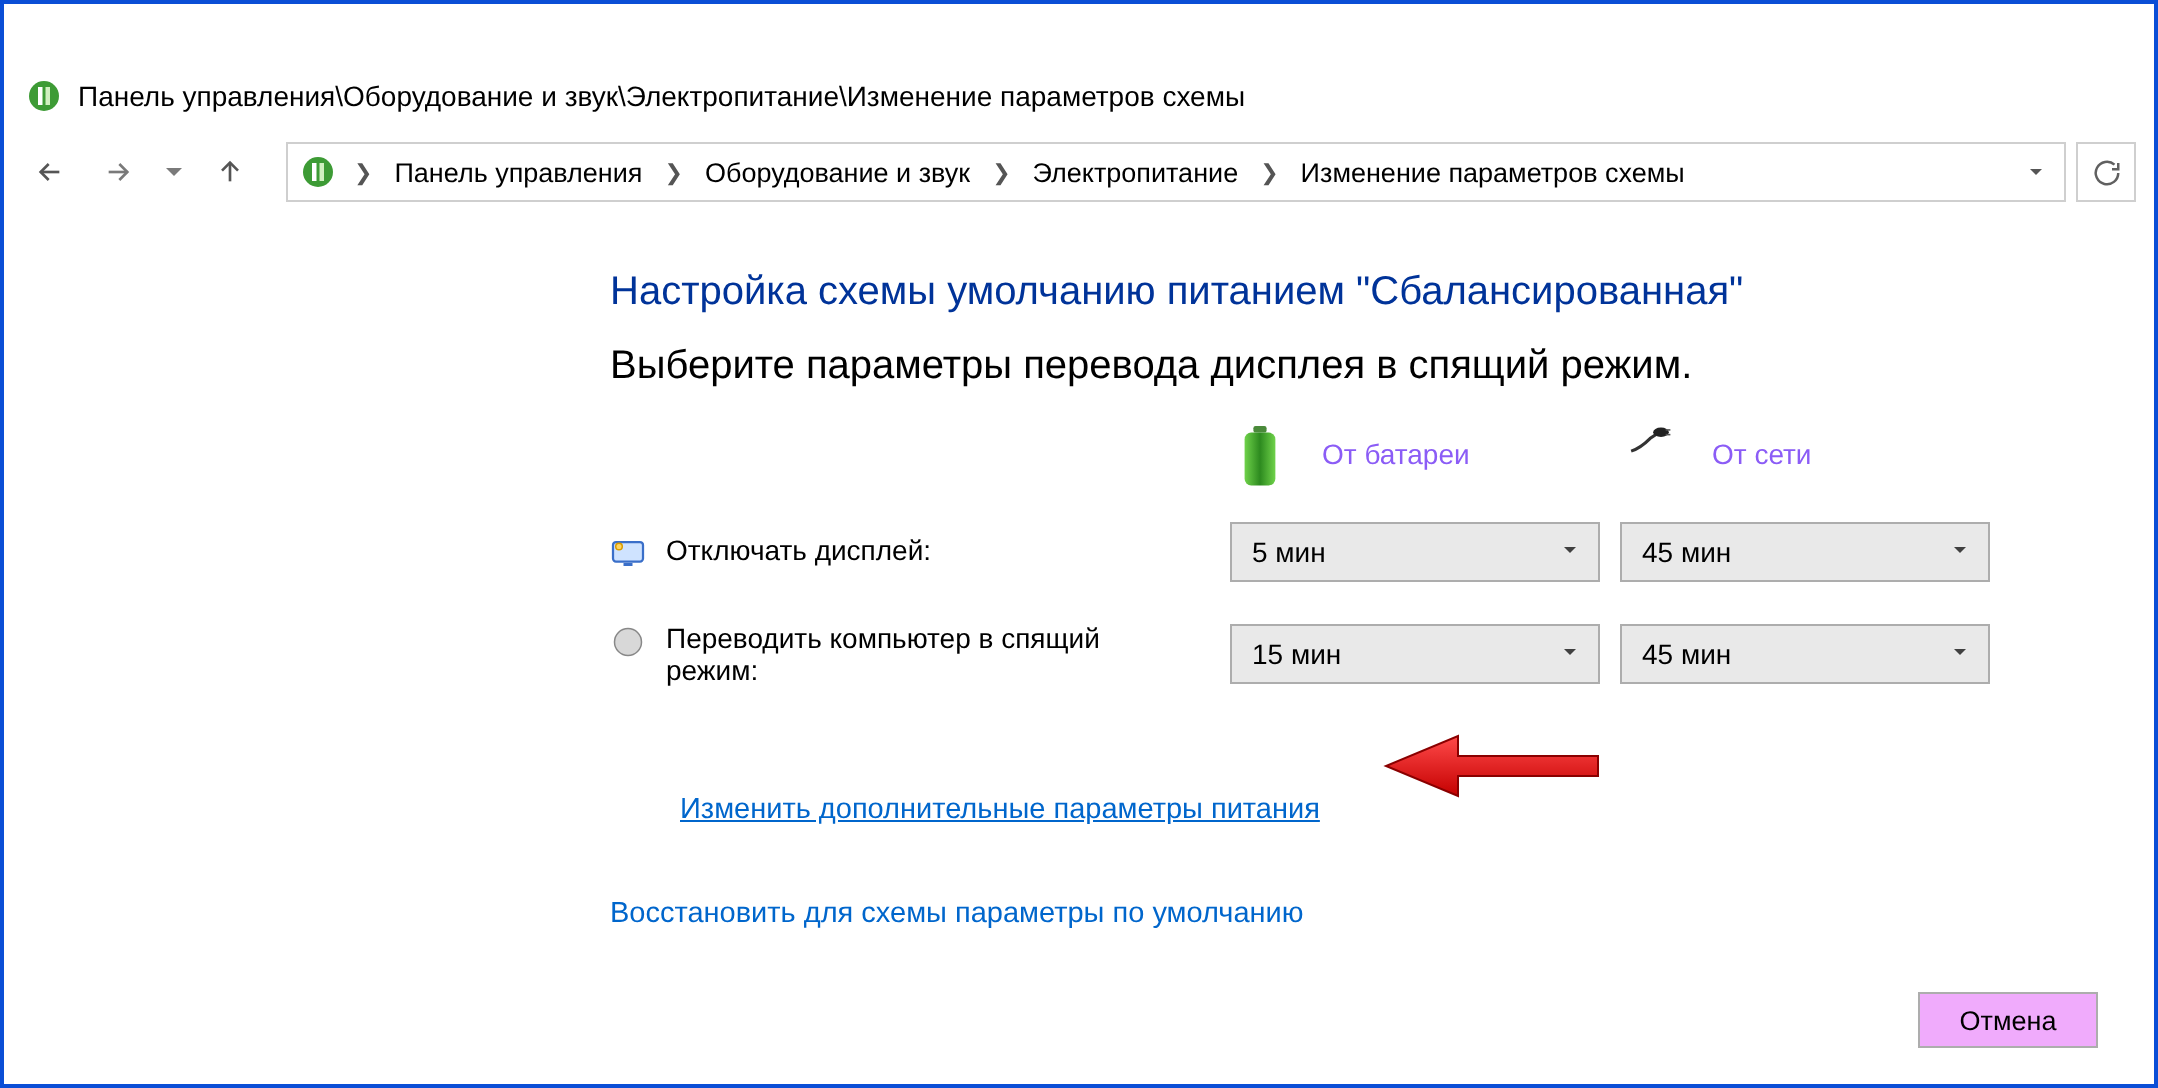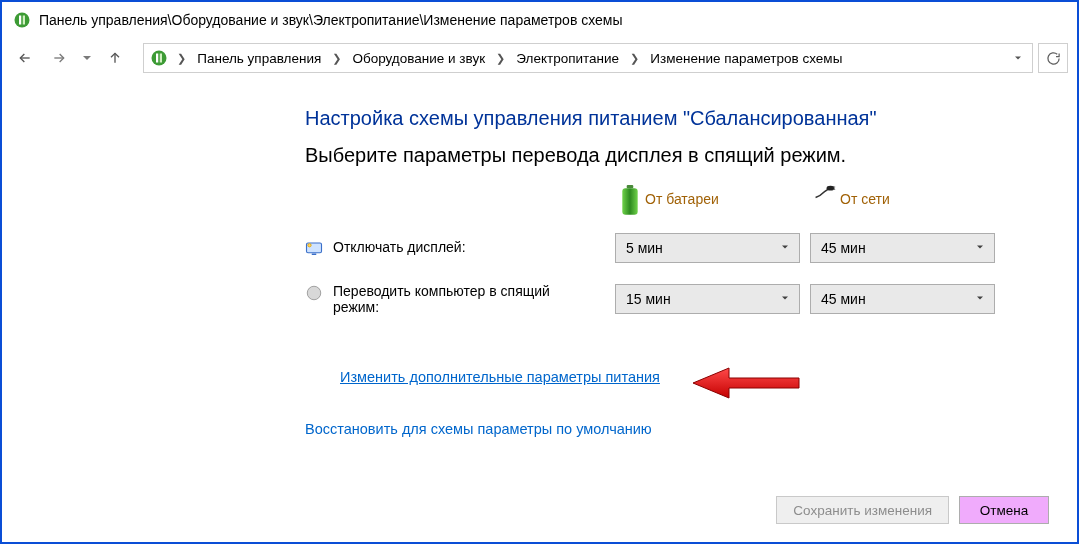--- a/index.html
+++ b/index.html
@@ -15,20 +15,21 @@
     padding: 3px;
     position: relative;
   }
 
   
   .titlebar {
     display: flex;
     align-items: center;
     padding: 6px 8px 10px 8px;
     gap: 8px;
+    margin-top: 28px;
   }
   .titlebar .icon { width: 18px; height: 18px; flex:0 0 auto; }
   .titlebar-text { font-size: 14px; color:#000; }
 
   
   .navbar {
     display: flex;
     align-items: center;
     padding: 4px 6px;
     gap: 6px;
@@ -90,22 +91,22 @@
   }
 
   .grid {
     display:grid;
     grid-template-columns: 300px 185px 185px;
     column-gap:10px;
     row-gap:20px;
     align-items:center;
   }
   .colhdr {
-    display:flex; align-items:center; gap:4px;
-    font-size:14px; color:#a16207;
+    display:flex; align-items:center; gap:20px;
+    font-size:14px; color:#8b5cf6;
     justify-content:flex-start;
     padding-left:4px;
   }
   .battery-icon, .plug-icon { width:22px; height:28px; }
   .row-label {
     display:flex; align-items:flex-start; gap:10px;
     font-size:14px; color:#000;
   }
   .row-icon { width:18px; height:18px; flex:0 0 auto; margin-top:1px; }
 
@@ -222,21 +223,21 @@
   <div class="searchbtn">
     <svg width="15" height="15" viewBox="0 0 24 24" fill="none" stroke="currentColor" stroke-width="2">
         <path d="M21 12a9 9 0 1 1-3-6.7"></path>
         <path d="M21 4v5h-5"></path>
       </svg>
   </div>
 </div>
 
 <div class="content">
 
-  <h1 class="heading">Настройка схемы управления питанием "Сбалансированная"</h1>
+  <h1 class="heading">Настройка схемы умолчанию питанием "Сбалансированная"</h1>
   <p class="subtext">Выберите параметры перевода дисплея в спящий режим.</p>
 
   <div class="grid">
     <div></div>
     <div class="colhdr">
       <span class="battery-icon">
         <svg viewBox="0 0 20 28">
             <rect x="7" y="0" width="6" height="3" rx="1" fill="#4a8a3a"></rect>
             <rect x="3" y="3" width="14" height="24" rx="3" fill="url(#bg)"></rect>
             <defs>
@@ -318,15 +319,14 @@
   <defs>
     <linearGradient id="redg" x1="0" y1="0" x2="0" y2="1">
       <stop offset="0" stop-color="#ff4a4a"></stop>
         <stop offset="1" stop-color="#c40000"></stop>
     </linearGradient>
   </defs>
   <path d="M108 12 L38 12 L38 2 L2 17 L38 32 L38 22 L108 22 Z" fill="url(#redg)" stroke="#8a0000" stroke-width="1"></path>
 </svg>
 
 <div class="footer">
-  <div class="wbtn disabled">Сохранить изменения</div>
   <div class="wbtn">Отмена</div>
 </div>
 
 </body></html>

